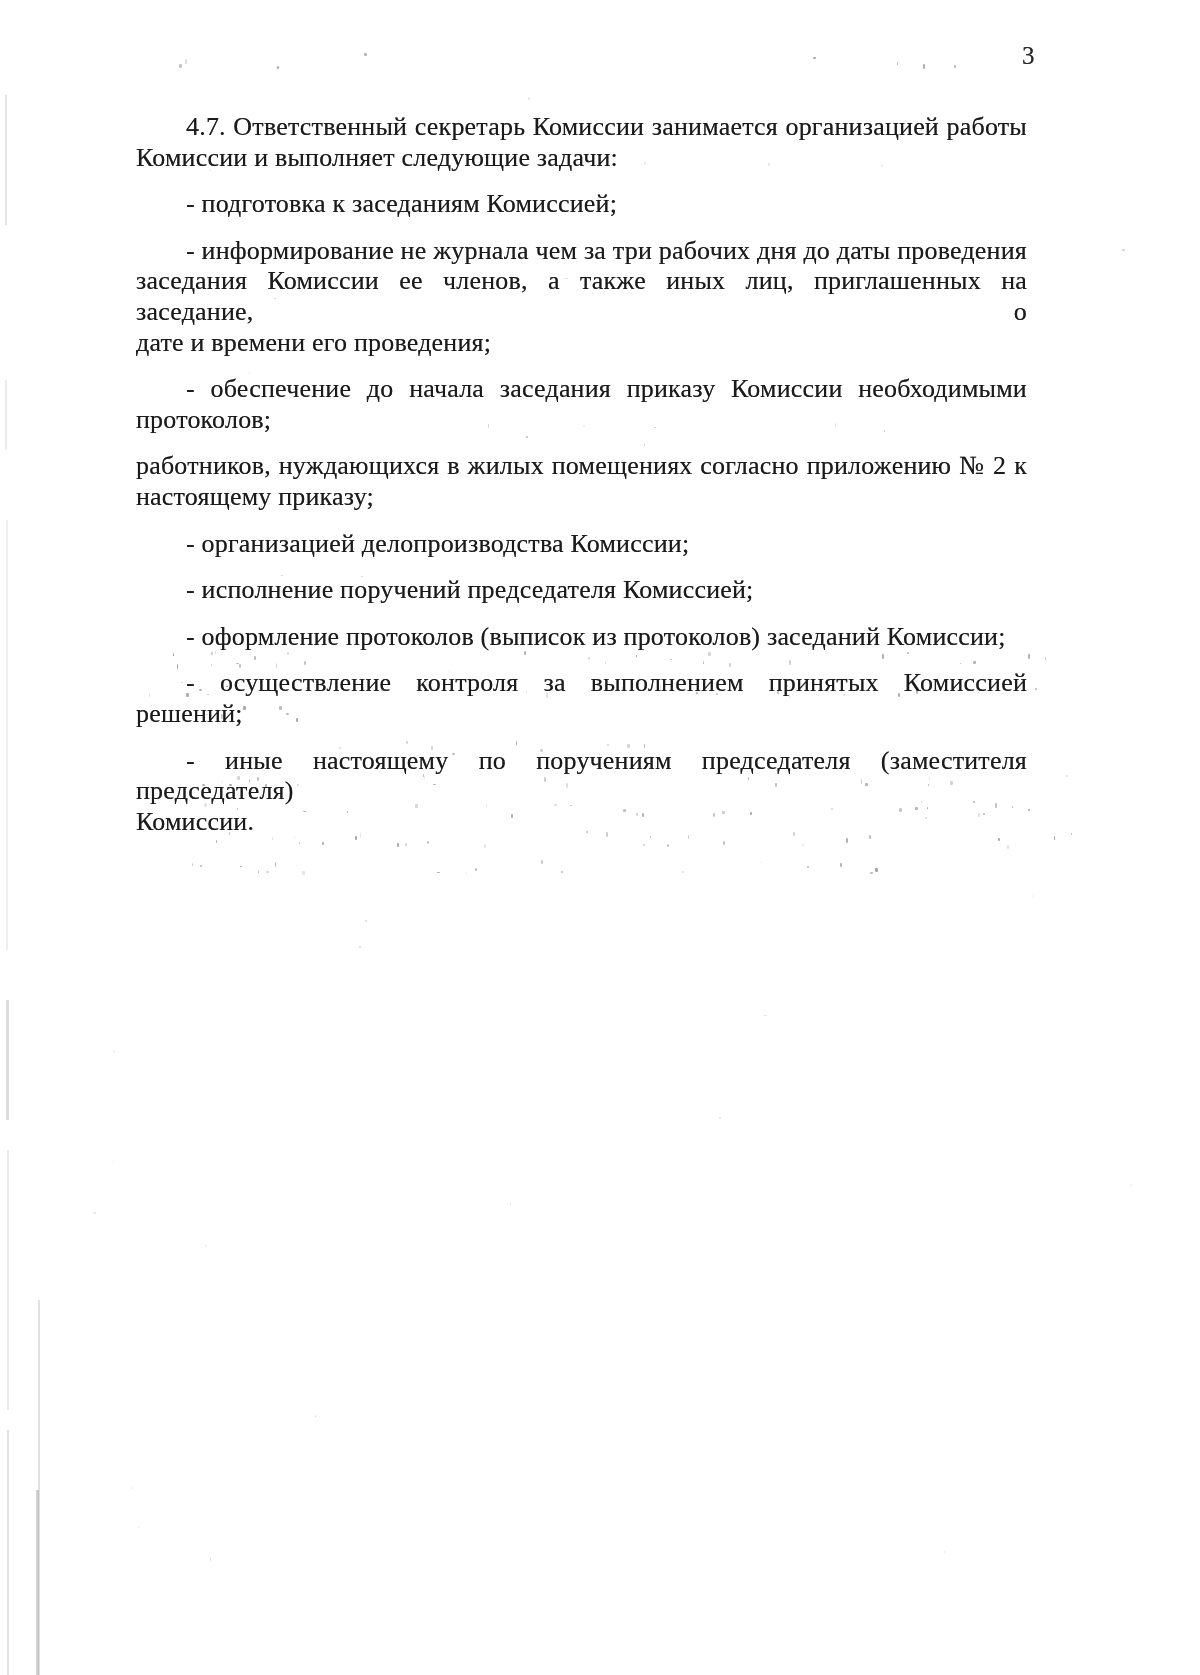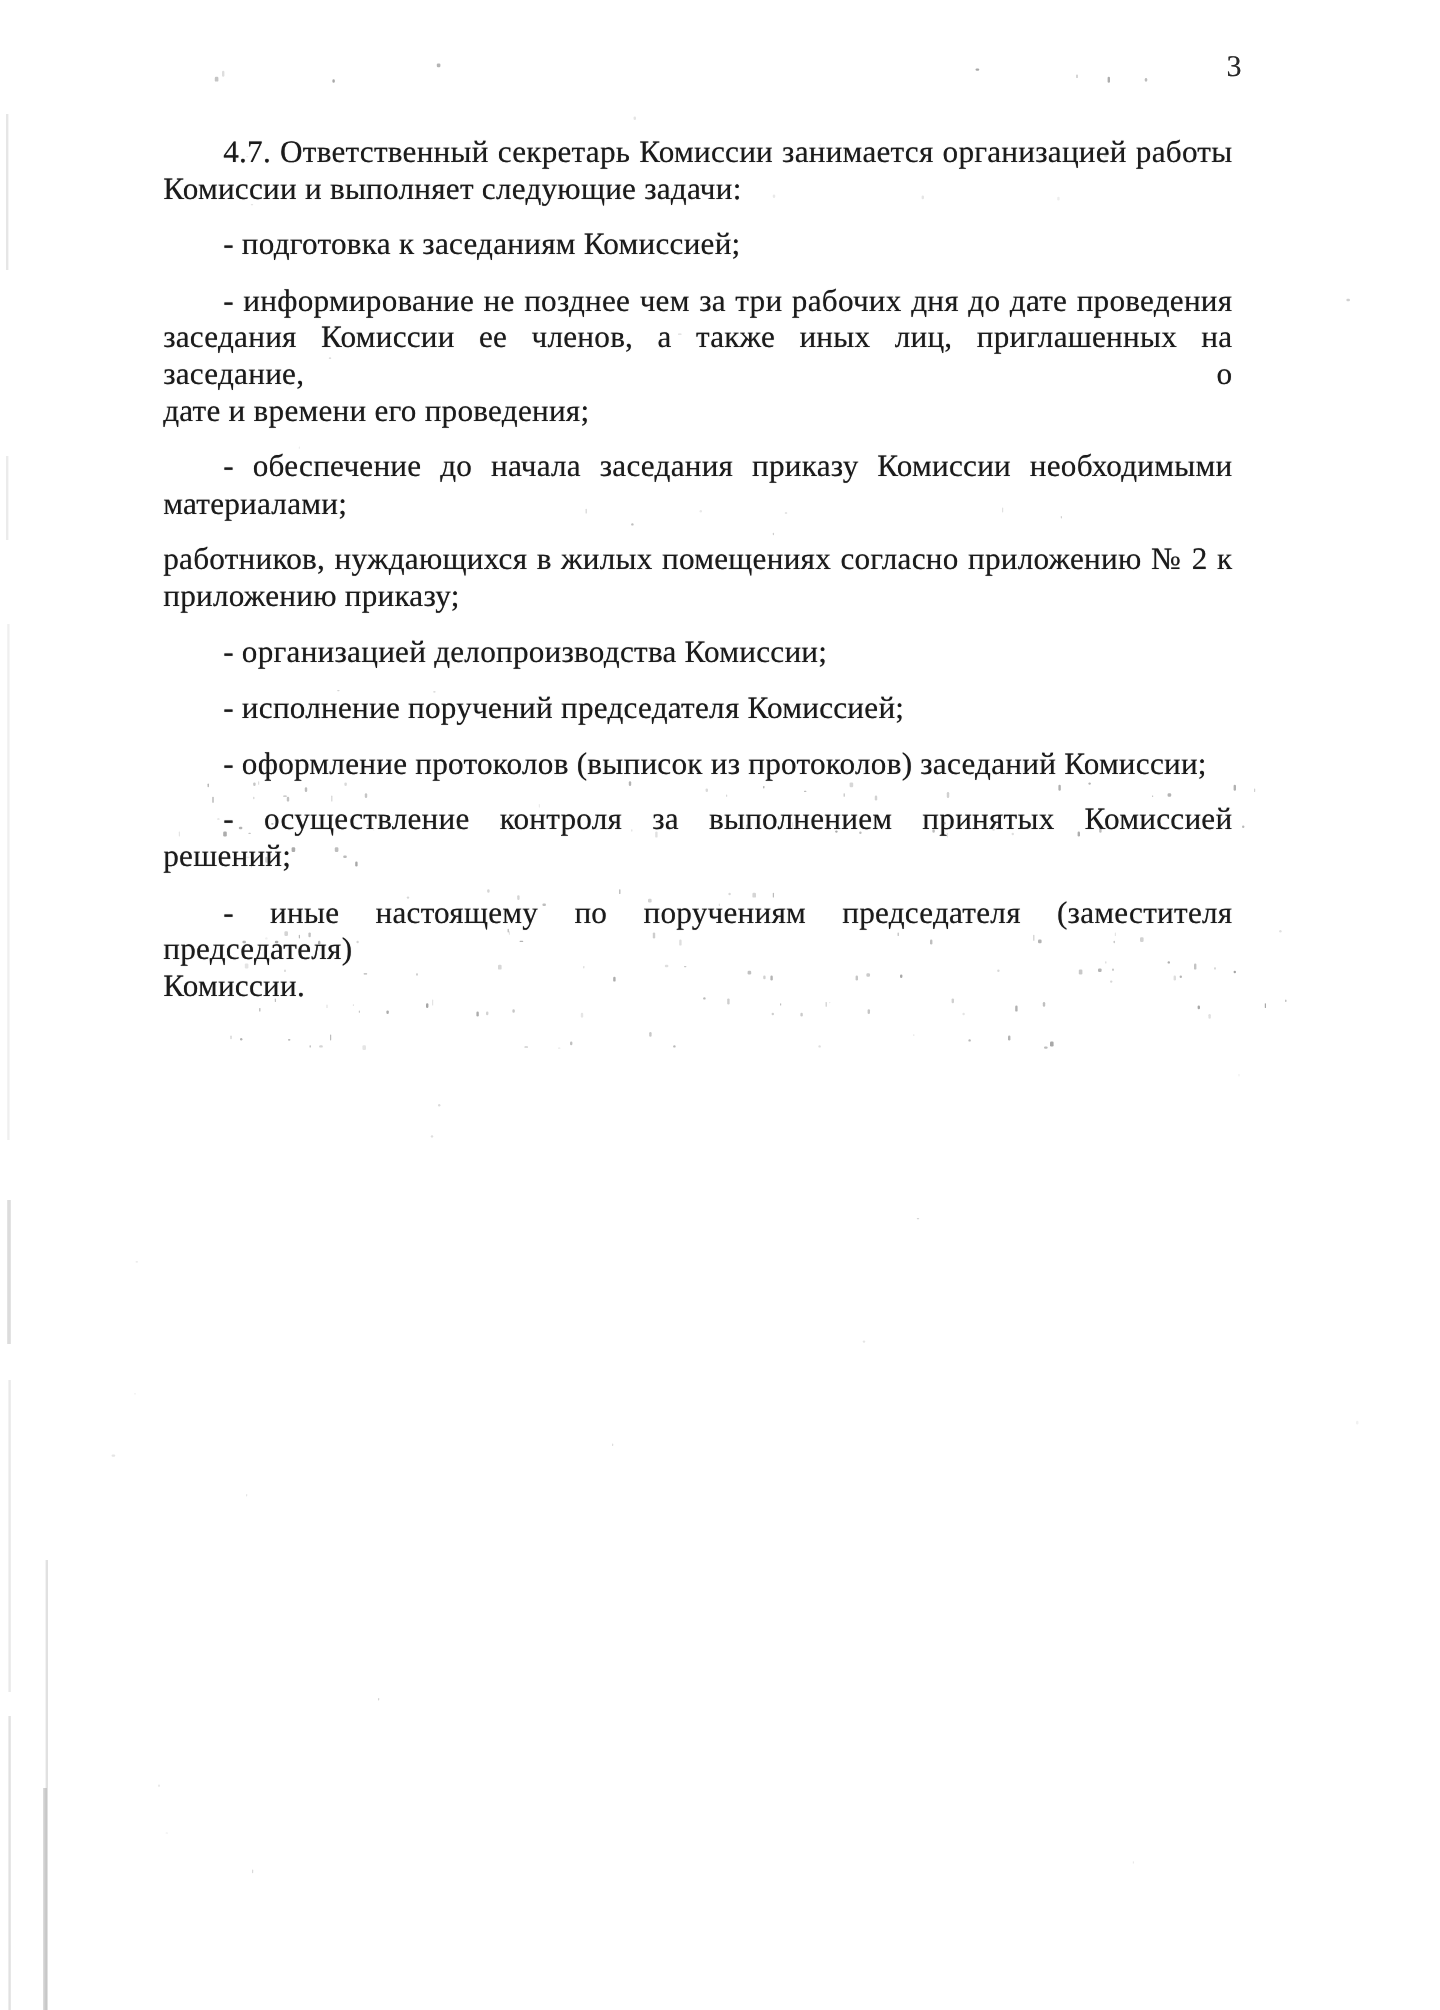--- a/index.html
+++ b/index.html
@@ -64,31 +64,31 @@
 
   <div class="content">
       <div class="para">
         <div class="line first">4.7. Ответственный секретарь Комиссии занимается организацией работы</div>
         <div class="line last">Комиссии и выполняет следующие задачи:</div>
       </div>
       <div class="para">
         <div class="line first last">- подготовка к заседаниям Комиссией;</div>
       </div>
       <div class="para">
-        <div class="line first">- информирование не позднее чем за три рабочих дня до дате проведения</div>
+        <div class="line first">- информирование не журнала чем за три рабочих дня до даты проведения</div>
         <div class="line">заседания Комиссии ее членов, а также иных лиц, приглашенных на заседание, о</div>
         <div class="line last">дате и времени его проведения;</div>
       </div>
       <div class="para">
         <div class="line first">- обеспечение до начала заседания приказу Комиссии необходимыми</div>
-        <div class="line last">материалами;</div>
+        <div class="line last">протоколов;</div>
       </div>
       <div class="para">
         <div class="line">работников, нуждающихся в жилых помещениях согласно приложению № 2 к</div>
-        <div class="line last">приложению приказу;</div>
+        <div class="line last">настоящему приказу;</div>
       </div>
       <div class="para">
         <div class="line first last">- организацией делопроизводства Комиссии;</div>
       </div>
       <div class="para">
         <div class="line first last">- исполнение поручений председателя Комиссией;</div>
       </div>
       <div class="para">
         <div class="line first last">- оформление протоколов (выписок из протоколов) заседаний Комиссии;</div>
       </div>

